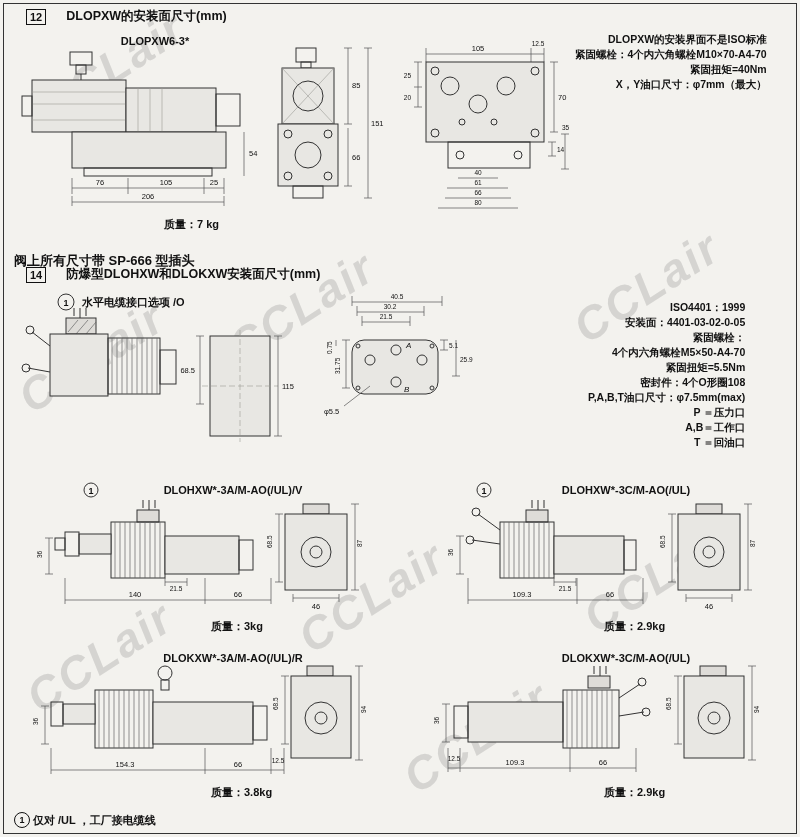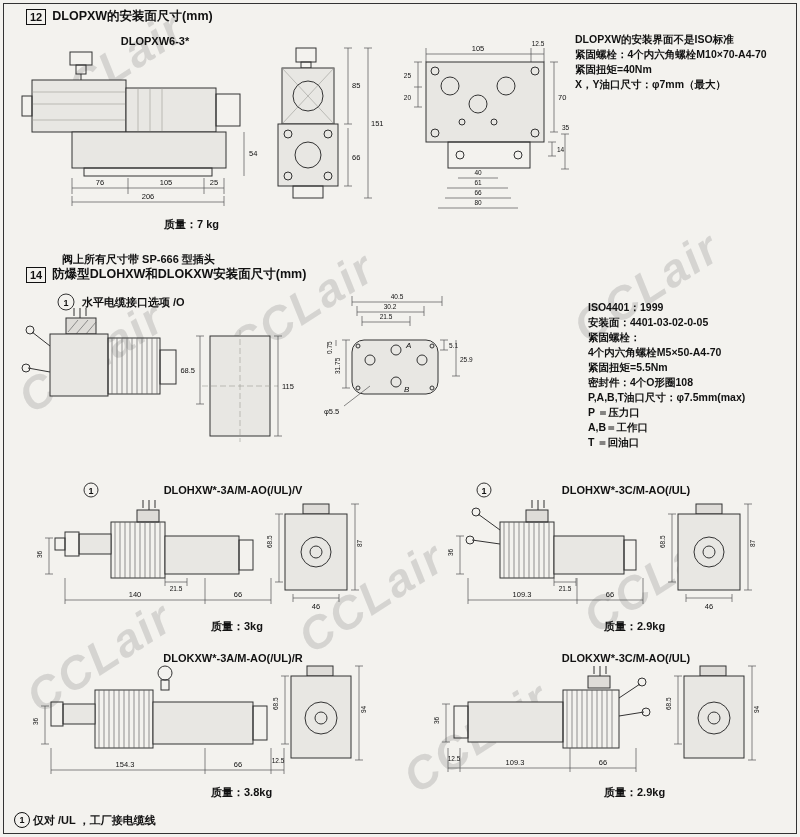--- a/index.html
+++ b/index.html
@@ -1,24 +1,24 @@
 <!DOCTYPE html>
 <html><head>
 <meta charset="utf-8">
 <style>
   html,body{margin:0;padding:0;}
   body{width:800px;height:837px;position:relative;background:#f3f2ee;
        font-family:"Liberation Sans",sans-serif;color:#111;overflow:hidden;}
   .frame{position:absolute;left:3px;top:3px;right:3px;bottom:3px;border:1px solid #333;}
   .wm{position:absolute;font-size:46px;font-weight:bold;font-style:italic;color:#aeadab;
       opacity:.42;transform:rotate(-33deg);letter-spacing:2px;pointer-events:none;white-space:nowrap;}
-  .hdr{position:absolute;display:flex;align-items:center;gap:6px;font-weight:bold;font-size:12.5px;white-space:nowrap;}
+  .hdr{position:absolute;display:flex;align-items:center;gap:20px;font-weight:bold;font-size:12.5px;white-space:nowrap;}
   .nbox{border:1.6px solid #111;padding:0 3px;font-size:11px;line-height:14px;font-weight:bold;}
-  .spec{position:absolute;font-size:10.5px;line-height:15px;font-weight:bold;white-space:nowrap;}
-  .note{position:absolute;font-size:11px;font-weight:bold;white-space:nowrap;margin-left:48px;}
+  .spec{position:absolute;font-size:10.5px;line-height:15px;font-weight:bold;white-space:nowrap;text-align:right;}
+  .note{position:absolute;font-size:13px;font-weight:bold;white-space:nowrap;}
   .foot{position:absolute;display:flex;align-items:center;gap:3px;font-size:11px;font-weight:bold;}
   .cmark{display:inline-flex;width:14px;height:14px;border:1.3px solid #111;border-radius:50%;
          align-items:center;justify-content:center;font-size:9px;font-weight:bold;flex:0 0 auto;}
   svg{position:absolute;overflow:visible;}
   svg line,svg path,svg rect,svg circle{stroke:#333;fill:none;stroke-width:1;}
   svg .f{fill:#e8e7e3;}
   svg .f2{fill:#dedcd8;}
   svg .dimline{stroke:#555;stroke-width:.7;}
   svg .thin{stroke:#9a9a96;stroke-width:.6;}
   svg .hatch{stroke:#666;stroke-width:.7;}

